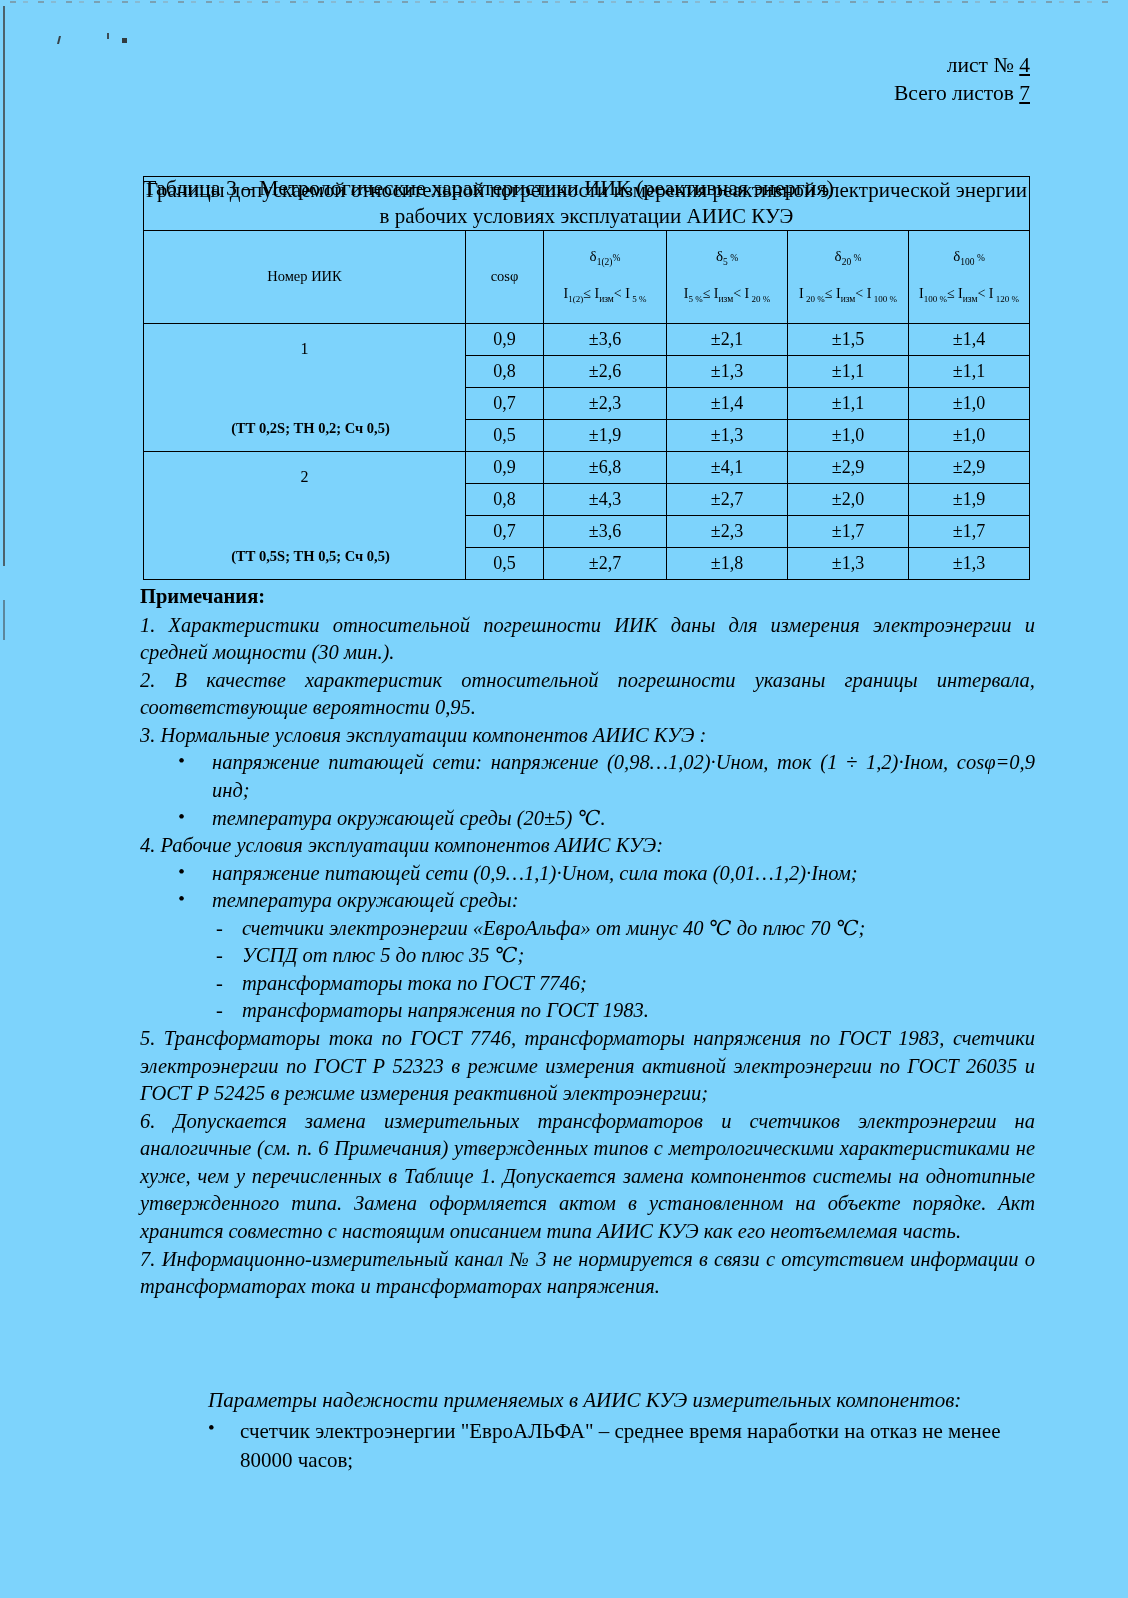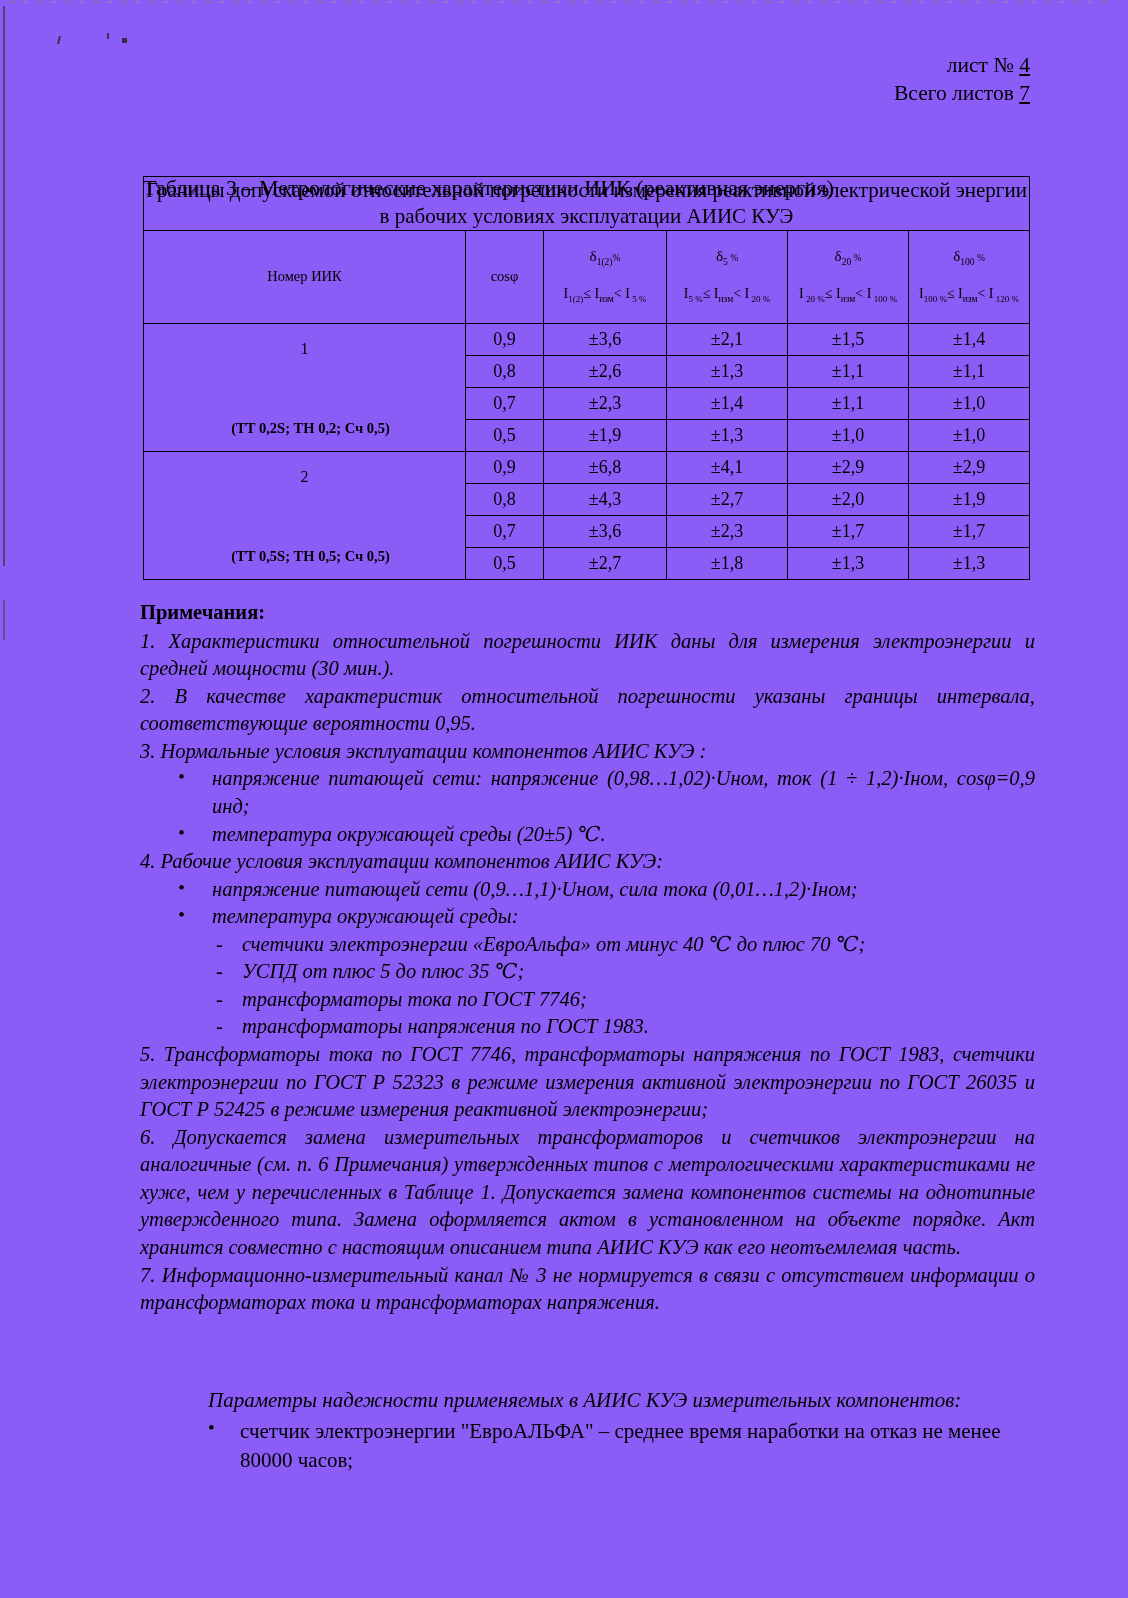--- a/index.html
+++ b/index.html
@@ -10,21 +10,21 @@
   }
   body {
     font-family: "Liberation Serif", "DejaVu Serif", serif;
     color: #000000;
   }
   .page {
     position: relative;
     width: 1128px;
     height: 1598px;
     margin: 0 auto;
-    background: #8b5cf6;
+    background: #7dd3fc;
     overflow: hidden;
     box-sizing: border-box;
   }
 
   
   .artifact {
     position: absolute;
     background: #2a2a2a;
   }
   .artifact.a1 { left: 58px;  top: 36px; width: 2px;  height: 8px;  transform: skewX(-14deg); opacity: .85;}
@@ -162,21 +162,20 @@
     left: 140px;
     top: 583px;
     width: 895px;
     font-size: 20.5px;
     line-height: 1.345;
   }
   .notes-title {
     font-weight: bold;
     font-style: normal;
     margin-bottom: 1px;
-    margin-top: 16px;
   }
   .note {
     font-style: italic;
     text-align: justify;
     margin: 0;
   }
   .note.nojust { text-align: left; }
   ul.bullets {
     list-style: none;
     margin: 0;

